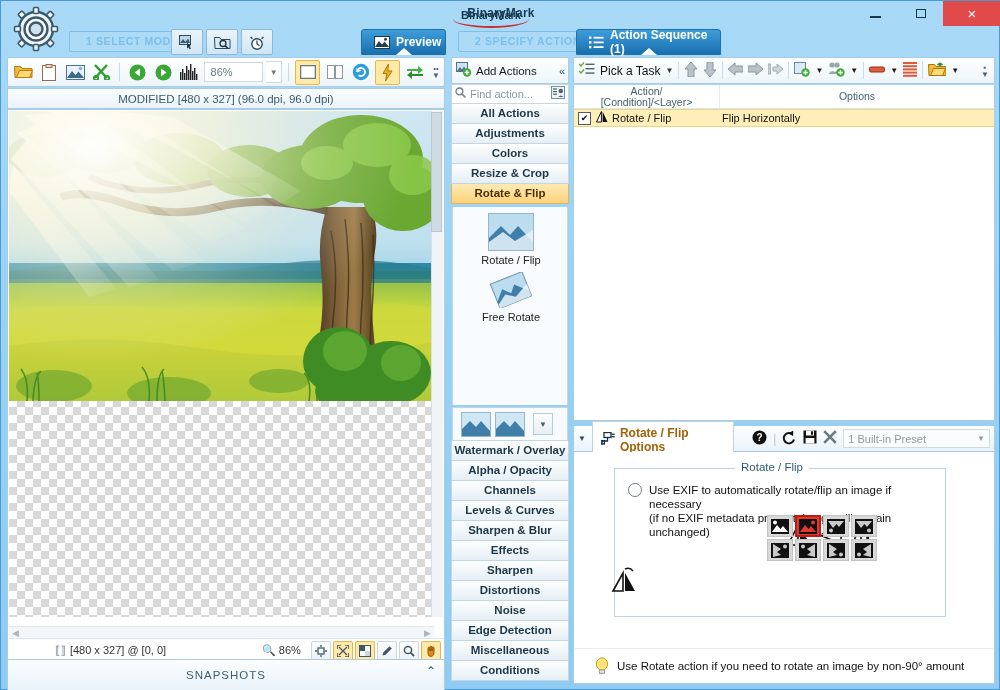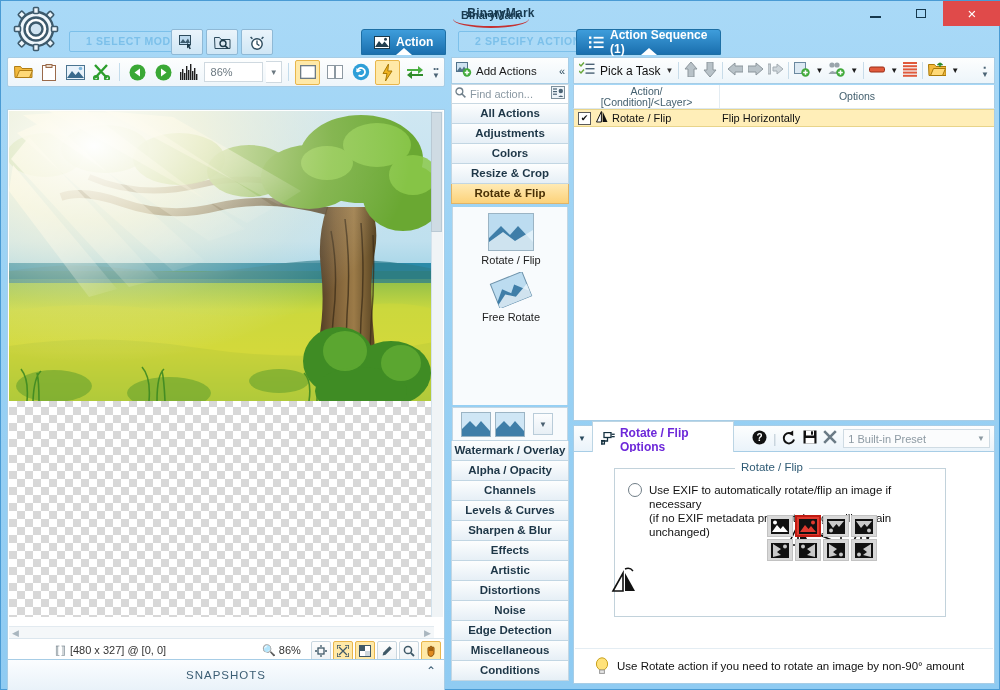--- a/index.html
+++ b/index.html
@@ -135,21 +135,21 @@
     display:flex;align-items:center;font-size:11px;color:#111;}
   .chkbox{width:11px;height:11px;border:1px solid #5a5a5a;background:#fff;margin:0 5px 0 4px;
     display:flex;align-items:center;justify-content:center;font-size:9px;color:#111;line-height:1;}
   .seqrow .nm{width:120px;display:flex;align-items:center;gap:4px;}
   .seqrow .op{padding-left:6px;}
 
   
   .optshdr{position:absolute;left:572px;top:424px;width:422px;height:27px;
     background:linear-gradient(180deg,#fdfefe,#eaf3fa);border:1px solid #a7cde6;box-sizing:border-box;
     display:flex;align-items:center;gap:6px;padding:0 4px;}
-  .opt-tab{display:flex;align-items:center;gap:5px;font-size:12px;font-weight:bold;color:#6d28d9;
+  .opt-tab{display:flex;align-items:center;gap:5px;font-size:12px;font-weight:bold;color:#a16207;
     background:#fff;border:1px solid #bcd5e4;border-bottom:none;height:25px;padding:6px 8px;margin-top:2px;}
   .presetsel{width:160px;height:19px;border:1px solid #cfdbe3;background:#fbfcfd;font-size:11px;color:#8d9aa3;
     display:flex;align-items:center;justify-content:space-between;padding:0 4px;box-sizing:border-box;}
   .optsbody{position:absolute;left:572px;top:451px;width:422px;height:232px;background:#fff;
     border:1px solid #a7cde6;border-top:none;box-sizing:border-box;}
   .groupbox{position:absolute;left:40px;top:16px;width:330px;height:147px;border:1px solid #c2d2db;}
   .gb-title{position:absolute;left:120px;top:-8px;background:#fff;padding:0 6px;font-size:11.5px;color:#2e5a74;}
   .radio{width:12px;height:12px;border:1px solid #6f7d86;border-radius:50%;background:#fff;
     display:inline-flex;align-items:center;justify-content:center;flex:none;}
   .radio .dot{width:6px;height:6px;border-radius:50%;background:#222;}
@@ -233,21 +233,21 @@
     </div>
 
     <div class="bigtab" style="left:360px;top:1px;width:85px;">
       <span class="mini-ico">
         <svg width="16" height="13" viewBox="0 0 16 13">
           <rect x="0.5" y="0.5" width="15" height="12" fill="#ffffff" stroke="#1b3a4c"></rect>
           <path d="M1 11 L5 5 L8 8.5 L10.5 5.5 L15 11 Z" fill="#223f50"></path>
           <circle cx="11.5" cy="3.3" r="1.5" fill="#223f50"></circle>
         </svg>
       </span>
-      <span>Action</span>
+      <span>Preview</span>
       <span class="notch"></span>
     </div>
 
     <div class="steplabel" style="left:457px;top:3px;">2 SPECIFY ACTIONS</div>
 
     <div class="bigtab" style="left:575px;top:1px;width:145px;">
       <span class="mini-ico">
         <svg width="15" height="13" viewBox="0 0 15 13">
           <g fill="#ffffff">
             <rect x="0" y="0.5" width="2.4" height="2.4"></rect>
@@ -394,20 +394,21 @@
       <div class="tb-ico">
         <svg width="18" height="16" viewBox="0 0 18 16">
             <path d="M1 5 H12 L12 2 L17 6 L12 10 V7 H1 Z" fill="#4bb042"></path>
         <path d="M17 12 H6 V15 L1 11 L6 7 V10 H17 Z" fill="#2f8c2a"></path>
           </svg>
       </div>
       <div style="flex:1"></div>
       <div style="font-size:8px;color:#4b6475;line-height:7px;text-align:center;">••<br>▼</div>
     </div>
 
+    <div class="prevhdr">MODIFIED [480 x 327] (96.0 dpi, 96.0 dpi)</div>
 
     <div class="canvaswrap">
       <div class="checker"></div>
 
       <div class="photo">
         <svg width="425" height="290" viewBox="0 0 425 290" preserveAspectRatio="none">
           <defs>
             <linearGradient id="sky" x1="0" y1="0" x2="0" y2="1">
               <stop offset="0%" stop-color="#cfe7f2"></stop>
               <stop offset="45%" stop-color="#bfe0ee"></stop>
@@ -652,21 +653,21 @@
     <div class="trow-arrow">▼</div>
   </div>
 
   <div class="catlist2">
     <div class="cat">Watermark / Overlay</div>
     <div class="cat">Alpha / Opacity</div>
     <div class="cat">Channels</div>
     <div class="cat">Levels &amp; Curves</div>
     <div class="cat">Sharpen &amp; Blur</div>
     <div class="cat">Effects</div>
-    <div class="cat">Artistic</div>
+    <div class="cat">Sharpen</div>
     <div class="cat">Distortions</div>
     <div class="cat">Noise</div>
     <div class="cat">Edge Detection</div>
     <div class="cat">Miscellaneous</div>
     <div class="cat">Conditions</div>
   </div>
 
   <div class="seqtoolbar">
     <span>
       <svg width="16" height="14" viewBox="0 0 16 14">

